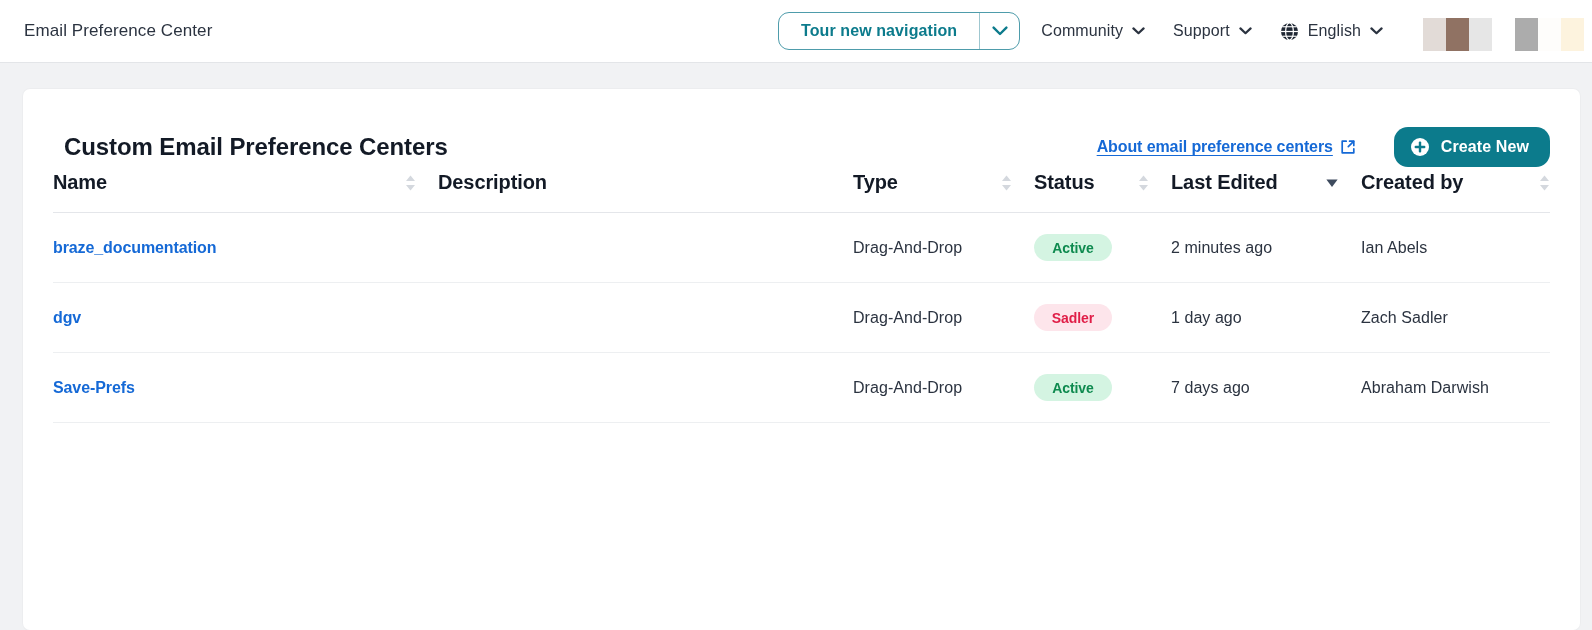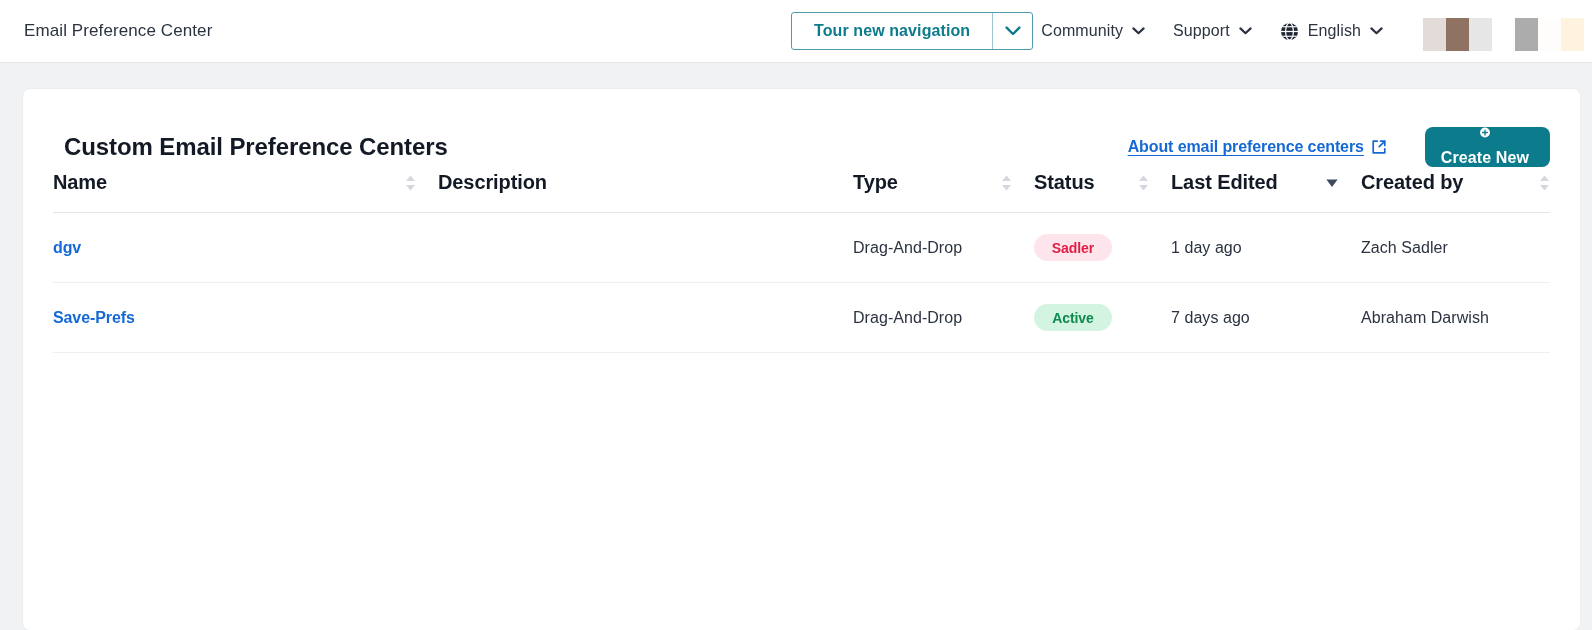--- a/index.html
+++ b/index.html
@@ -43,24 +43,24 @@
     height: 100%;
     padding-right: 8px;
   }
 
   
   .tour-btn {
     display: flex;
     align-items: stretch;
     height: 38px;
     border: 1px solid #4E9CAB;
-    border-radius: 3px;
+    border-radius: 11px;
     background: #FFFFFF;
     overflow: hidden;
-    margin-right: 8px;
+    margin-right: 21px;
   }
   .tour-btn-label {
     display: flex;
     align-items: center;
     padding: 0 22px;
     font-size: 16px;
     font-weight: bold;
     color: #0C7B8C;
     white-space: nowrap;
     letter-spacing: .1px;
@@ -151,29 +151,28 @@
   }
 
   .create-btn {
     display: flex;
     align-items: center;
     gap: 11px;
     height: 40px;
     padding: 0 21px 0 16px;
     background: #0C7B8C;
     border: none;
-    border-radius: 8px;
+    border-radius: 14px;
     color: #FFFFFF;
     font-size: 16px;
     font-weight: bold;
     font-family: inherit;
     white-space: nowrap;
     letter-spacing: .1px;
     cursor: pointer;
-    flex-direction: column;
   }
 
   
   table {
     width: 100%;
     border-collapse: collapse;
     table-layout: fixed;
   }
 
   thead th {
@@ -404,20 +403,28 @@
                   <path d="M5.5 16.5 L10 11 L1 11 Z" fill="#D4D8DE"></path>
                 </svg>
               </span>
             </div>
           </th>
 
         </tr>
       </thead>
 
       <tbody id="table-body">
+          <tr>
+            <td><span class="name-link">braze_documentation</span></td>
+            <td></td>
+            <td>Drag-And-Drop</td>
+            <td><span class="badge badge-active">Active</span></td>
+            <td>2 minutes ago</td>
+            <td>Ian Abels</td>
+          </tr>
           <tr>
             <td><span class="name-link">dgv</span></td>
             <td></td>
             <td>Drag-And-Drop</td>
             <td><span class="badge badge-draft">Sadler</span></td>
             <td>1 day ago</td>
             <td>Zach Sadler</td>
           </tr>
           <tr>
             <td><span class="name-link">Save-Prefs</span></td>

